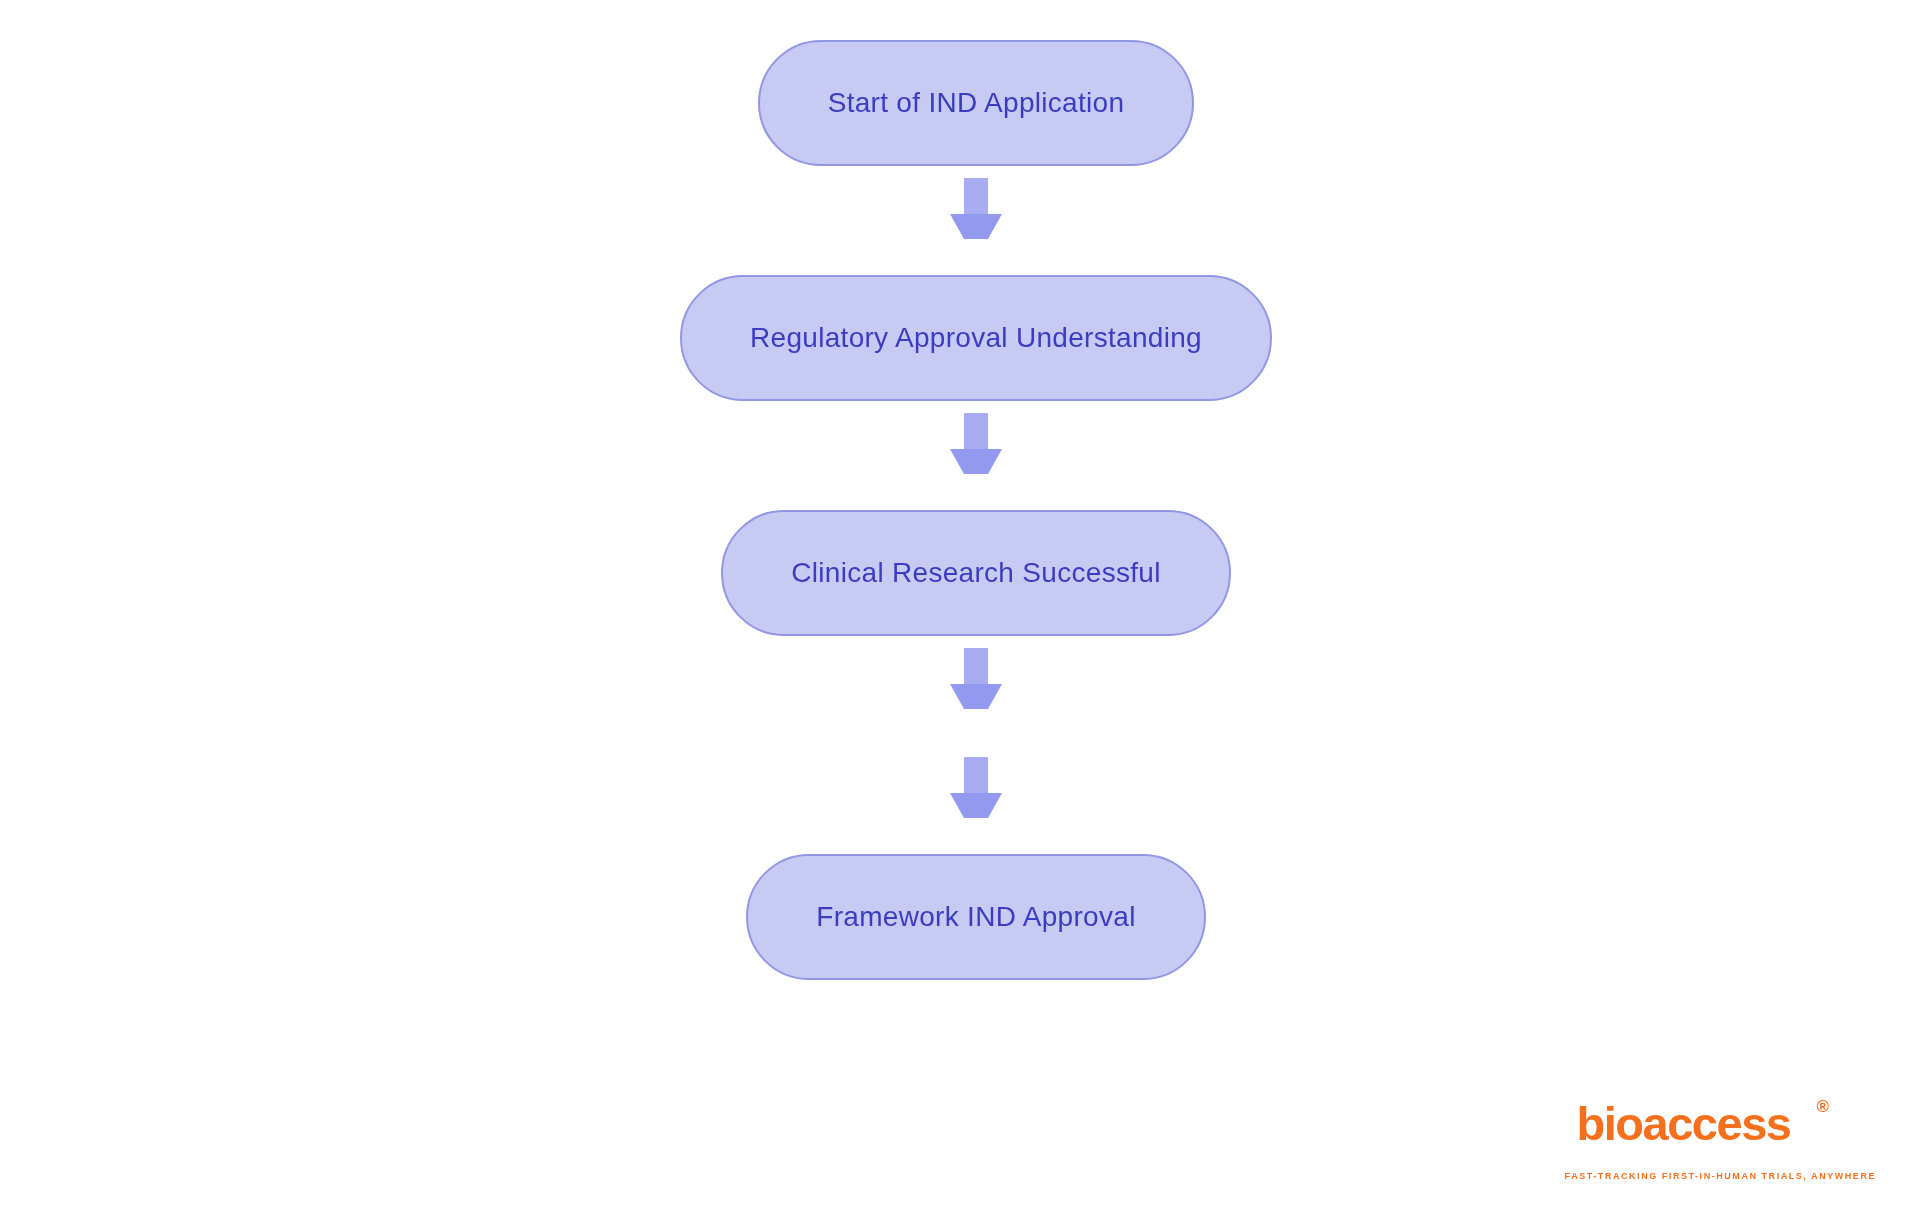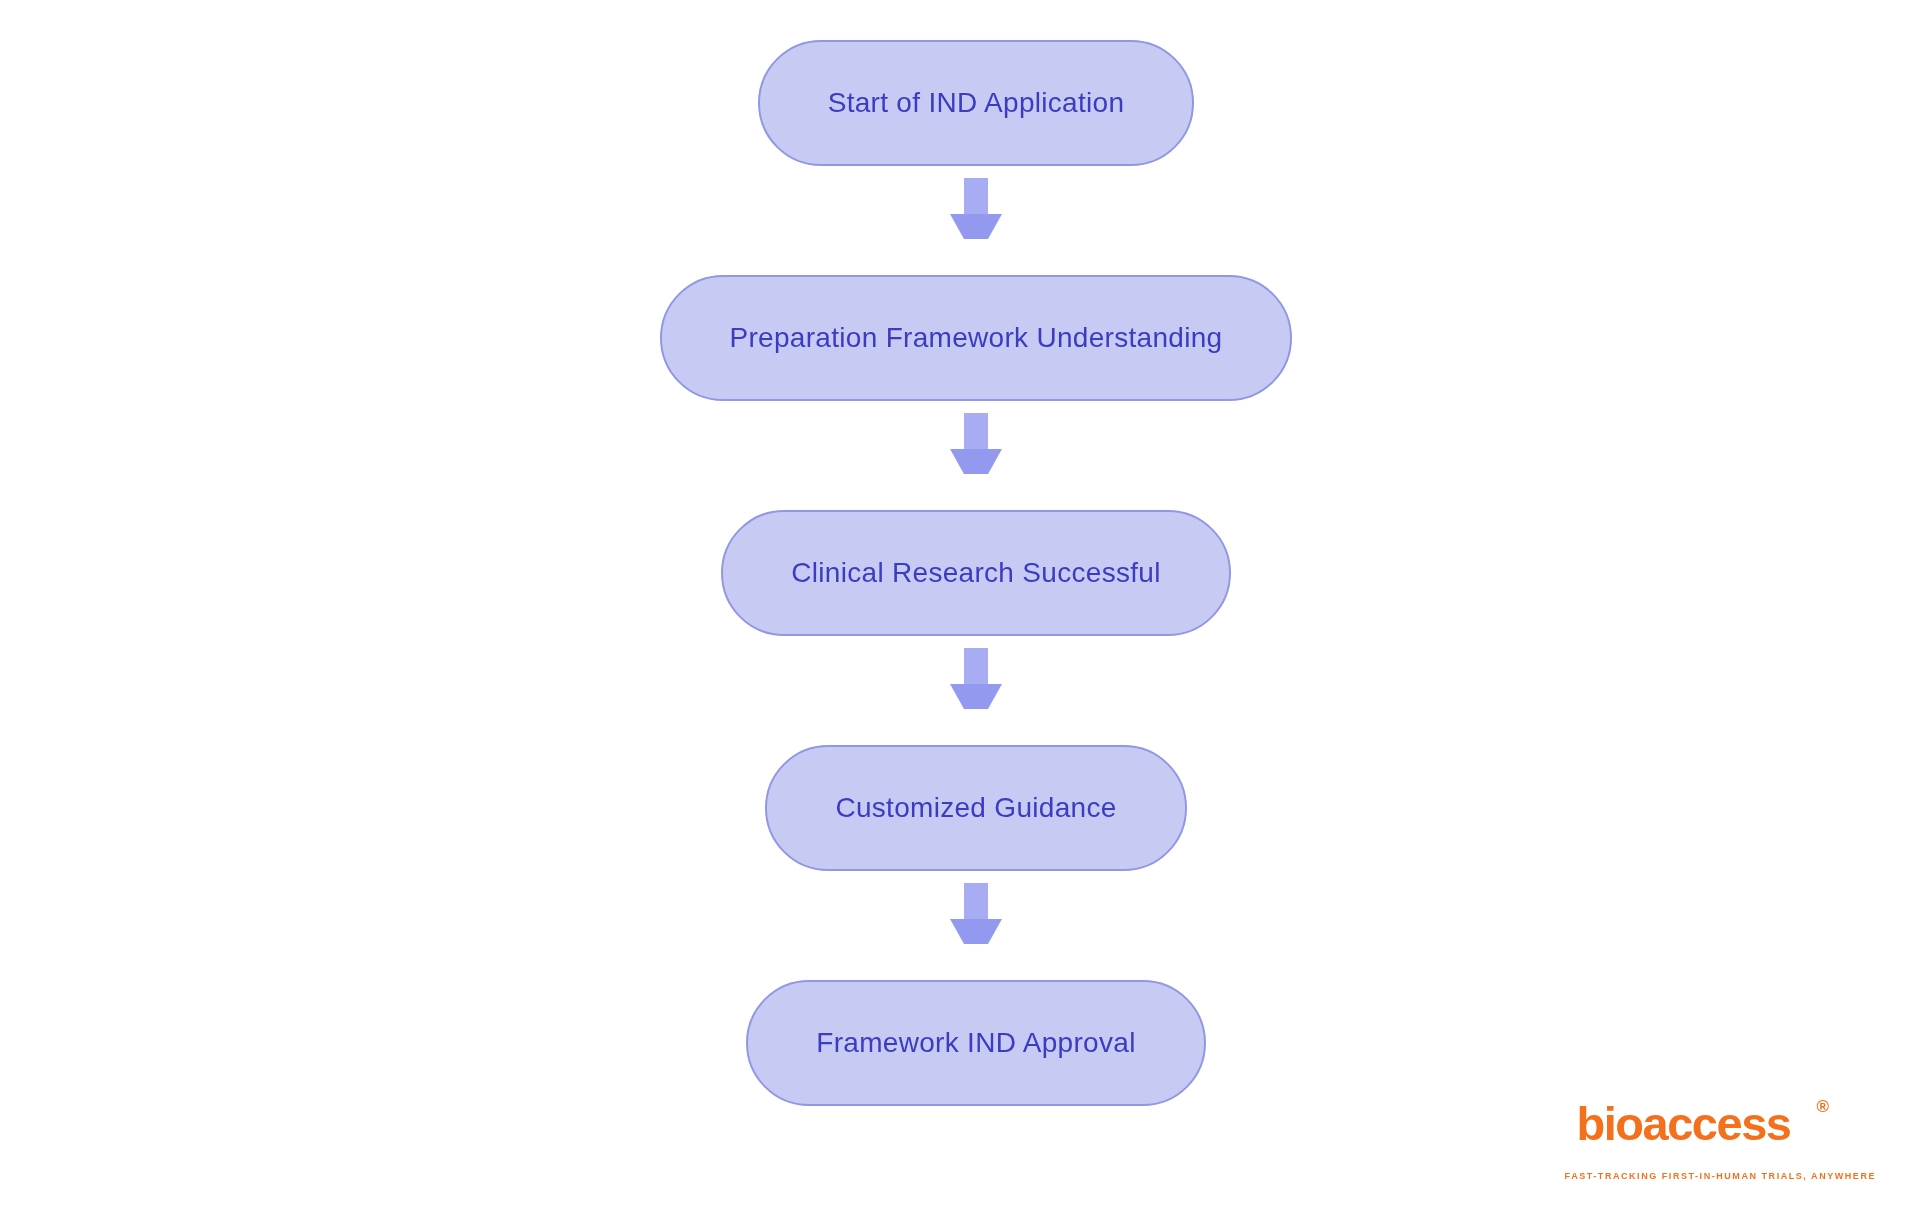--- a/index.html
+++ b/index.html
@@ -105,40 +105,37 @@
     <div class="node">
       <span>Start of IND Application</span>
     </div>
 
     <div class="arrow">
       <div class="line"></div>
       <div class="head"></div>
     </div>
 
     <div class="node">
-      <span>Preparation Framework Understanding</span>
+      <span>Regulatory Approval Understanding</span>
     </div>
 
     <div class="arrow">
       <div class="line"></div>
       <div class="head"></div>
     </div>
 
     <div class="node">
       <span>Clinical Research Successful</span>
     </div>
 
     <div class="arrow">
       <div class="line"></div>
       <div class="head"></div>
     </div>
 
-    <div class="node">
-      <span>Customized Guidance</span>
-    </div>
 
     <div class="arrow">
       <div class="line"></div>
       <div class="head"></div>
     </div>
 
     <div class="node">
       <span>Framework IND Approval</span>
     </div>
 

